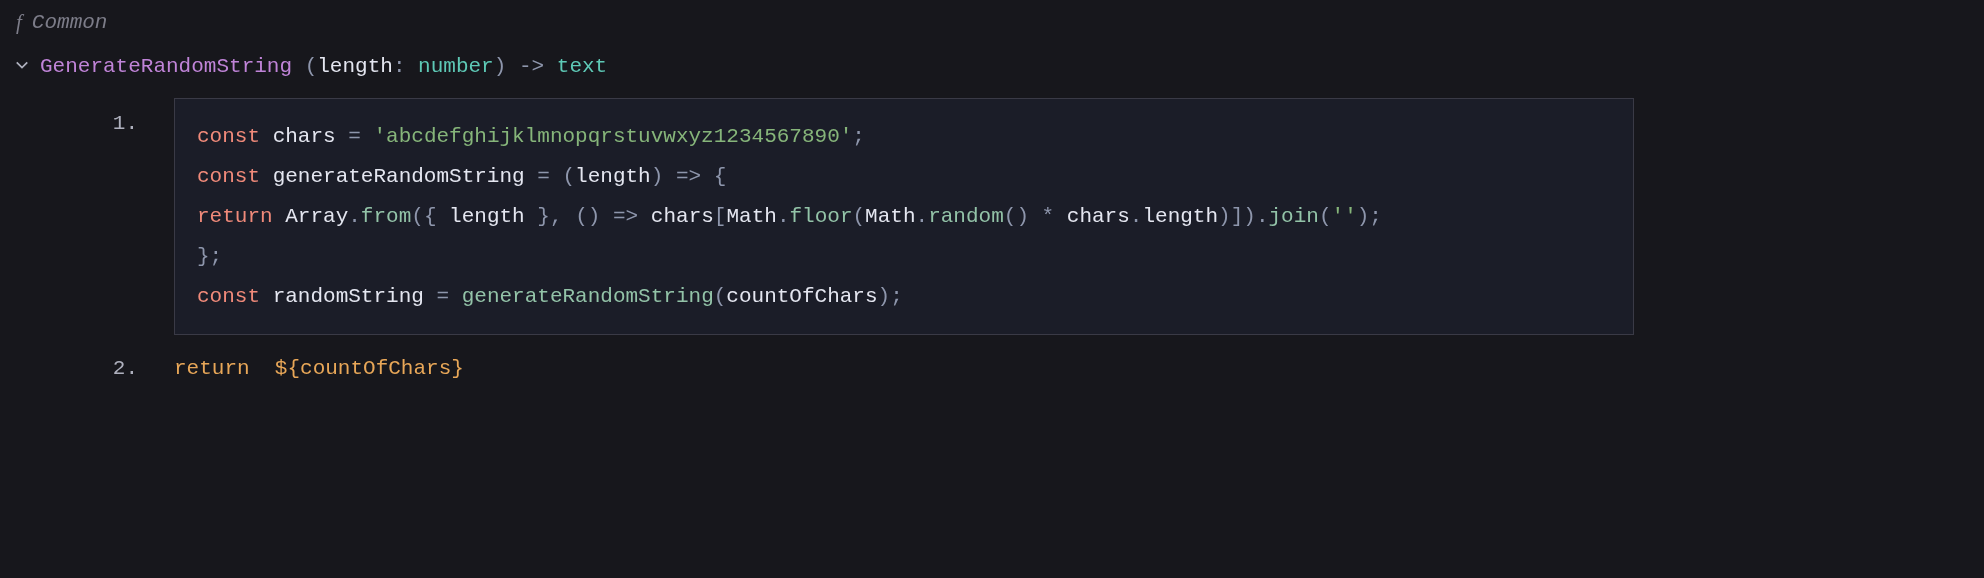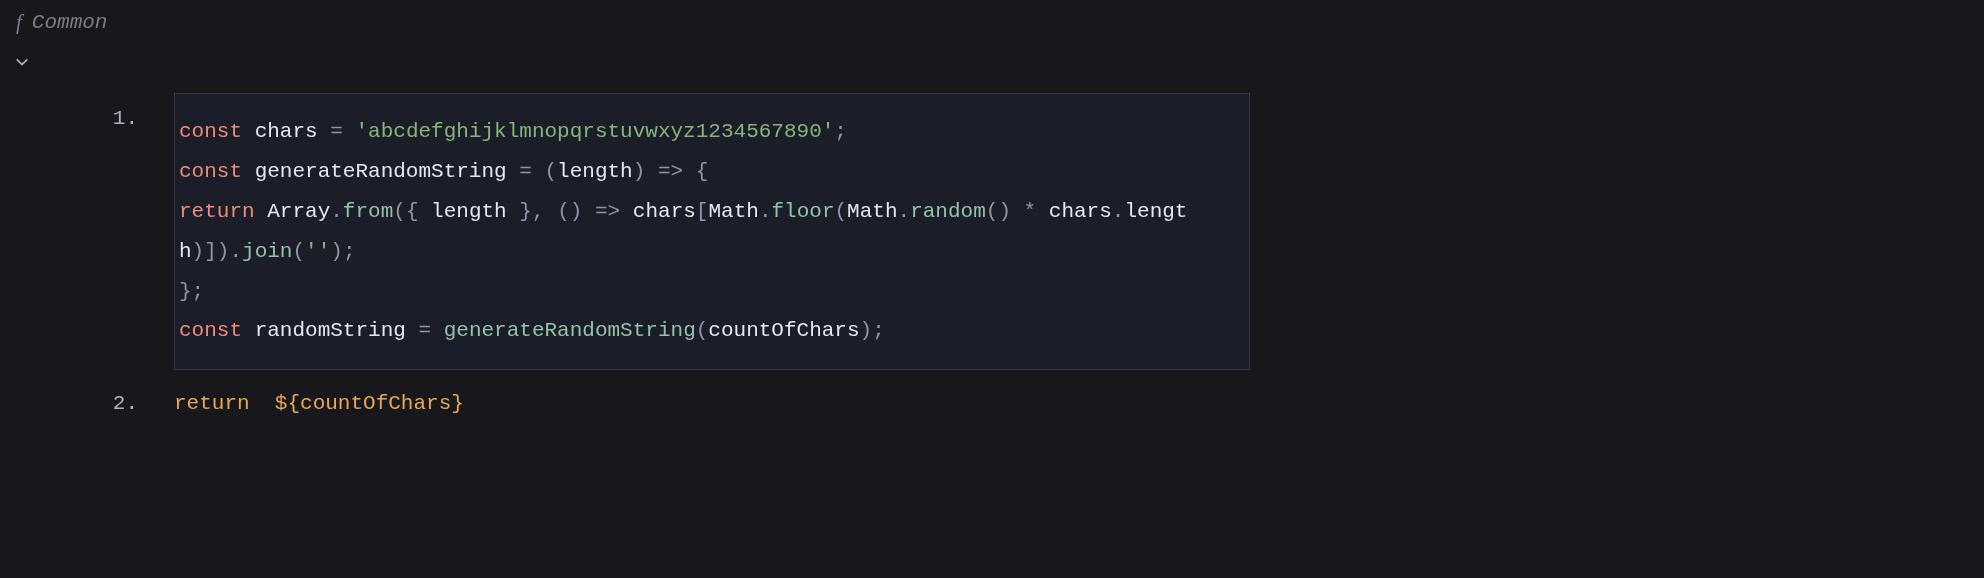--- a/index.html
+++ b/index.html
@@ -52,22 +52,22 @@
     text-align: right;
     padding-right: 36px;
     color: #aeb0bd;
     flex-shrink: 0;
     padding-top: 14px;
   }
   .step-num.tight { padding-top: 0; }
   .codebox {
     border: 1px solid #3a3a46;
     background: #1b1d28;
-    padding: 18px 4px;
-    width: 1076px;
+    padding: 18px 22px;
+    width: 1460px;
   }
   .codebox pre {
     font-family: inherit;
     font-size: inherit;
     line-height: 1.9;
     white-space: pre-wrap;
     word-break: break-all;
   }
   .ret-line { white-space: pre; }
 
@@ -90,20 +90,21 @@
   <span class="fn-icon">f</span>
   <span>Common</span>
 </div>
 
 <div class="sig-row">
   <span class="chevron">
     <svg width="14" height="14" viewBox="0 0 16 16">
         <path d="M2 5 L8 11 L14 5" fill="none" stroke="#aeb0bd" stroke-width="2"></path>
       </svg>
   </span>
+  <span class="sig-content"><span class="c-fn">GenerateRandomString</span> <span class="c-op">(</span><span class="c-var">length</span><span class="c-op">:</span> <span class="c-type">number</span><span class="c-op">)</span> <span class="c-op">-&gt;</span> <span class="c-type">text</span></span>
 </div>
 
 <div class="step">
   <div class="step-num">1.</div>
   <div class="codebox">
 <pre><span class="c-key">const</span> <span class="c-var">chars</span> <span class="c-op">=</span> <span class="c-str">'abcdefghijklmnopqrstuvwxyz1234567890'</span><span class="c-op">;</span>
 <span class="c-key">const</span> <span class="c-var">generateRandomString</span> <span class="c-op">=</span> <span class="c-op">(</span><span class="c-var">length</span><span class="c-op">)</span> <span class="c-op">=&gt;</span> <span class="c-op">{</span>
 <span class="c-key">return</span> <span class="c-obj">Array</span><span class="c-op">.</span><span class="c-call">from</span><span class="c-op">(</span><span class="c-op">{</span> <span class="c-var">length</span> <span class="c-op">}</span><span class="c-op">,</span> <span class="c-op">(</span><span class="c-op">)</span> <span class="c-op">=&gt;</span> <span class="c-var">chars</span><span class="c-op">[</span><span class="c-obj">Math</span><span class="c-op">.</span><span class="c-call">floor</span><span class="c-op">(</span><span class="c-obj">Math</span><span class="c-op">.</span><span class="c-call">random</span><span class="c-op">(</span><span class="c-op">)</span> <span class="c-op">*</span> <span class="c-var">chars</span><span class="c-op">.</span><span class="c-var">length</span><span class="c-op">)</span><span class="c-op">]</span><span class="c-op">)</span><span class="c-op">.</span><span class="c-call">join</span><span class="c-op">(</span><span class="c-str">''</span><span class="c-op">)</span><span class="c-op">;</span>
 <span class="c-op">}</span><span class="c-op">;</span>
 <span class="c-key">const</span> <span class="c-var">randomString</span> <span class="c-op">=</span> <span class="c-call">generateRandomString</span><span class="c-op">(</span><span class="c-var">countOfChars</span><span class="c-op">)</span><span class="c-op">;</span></pre>

